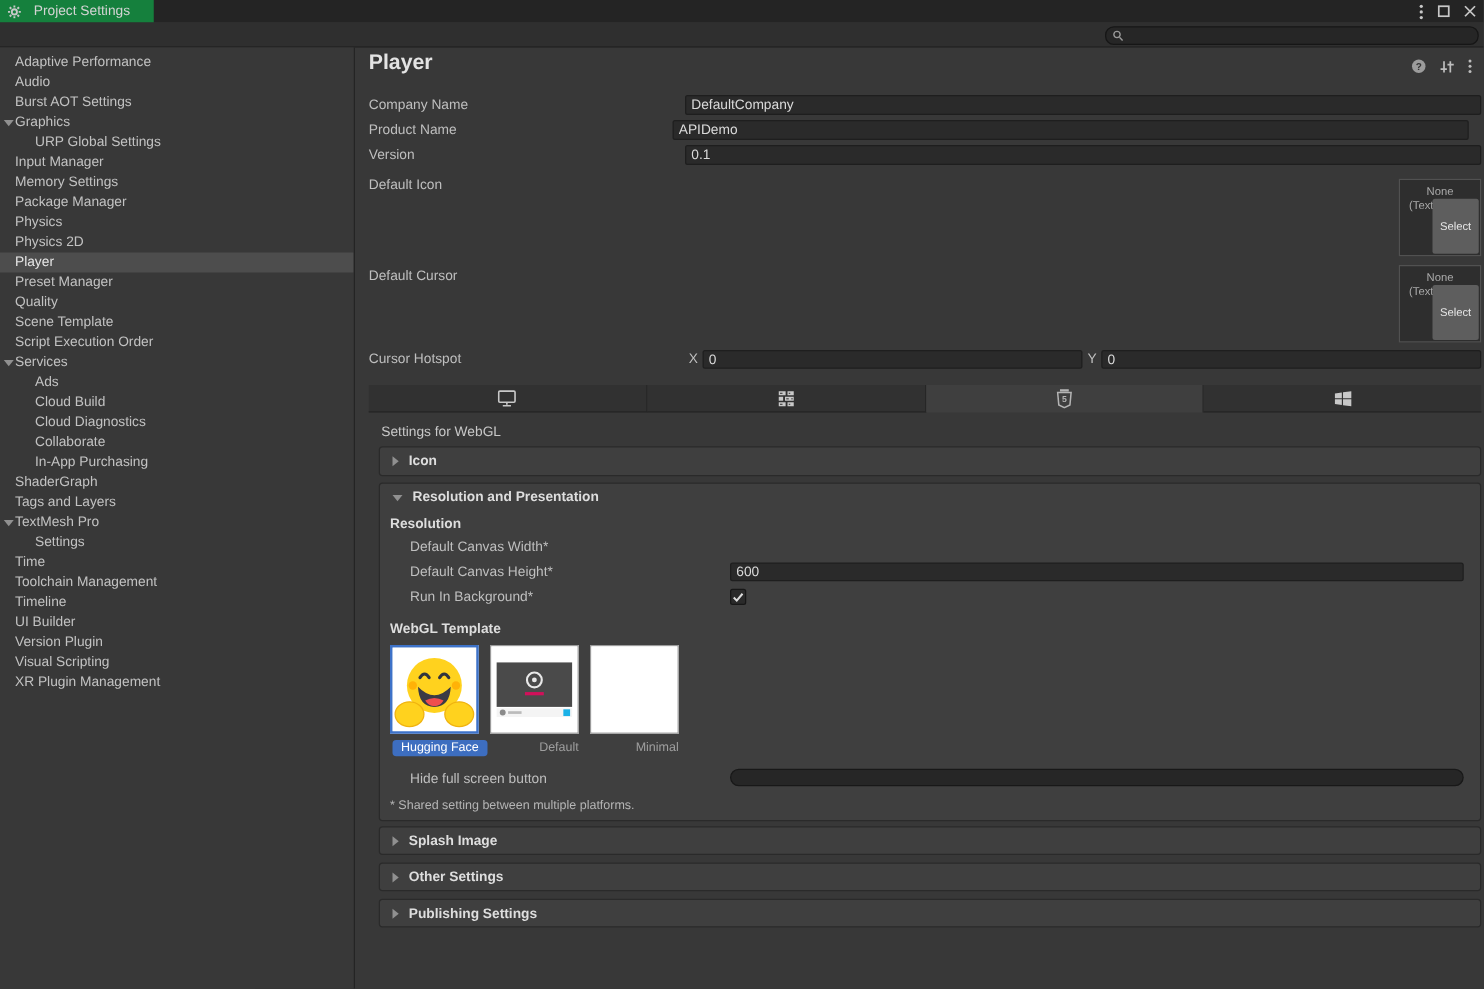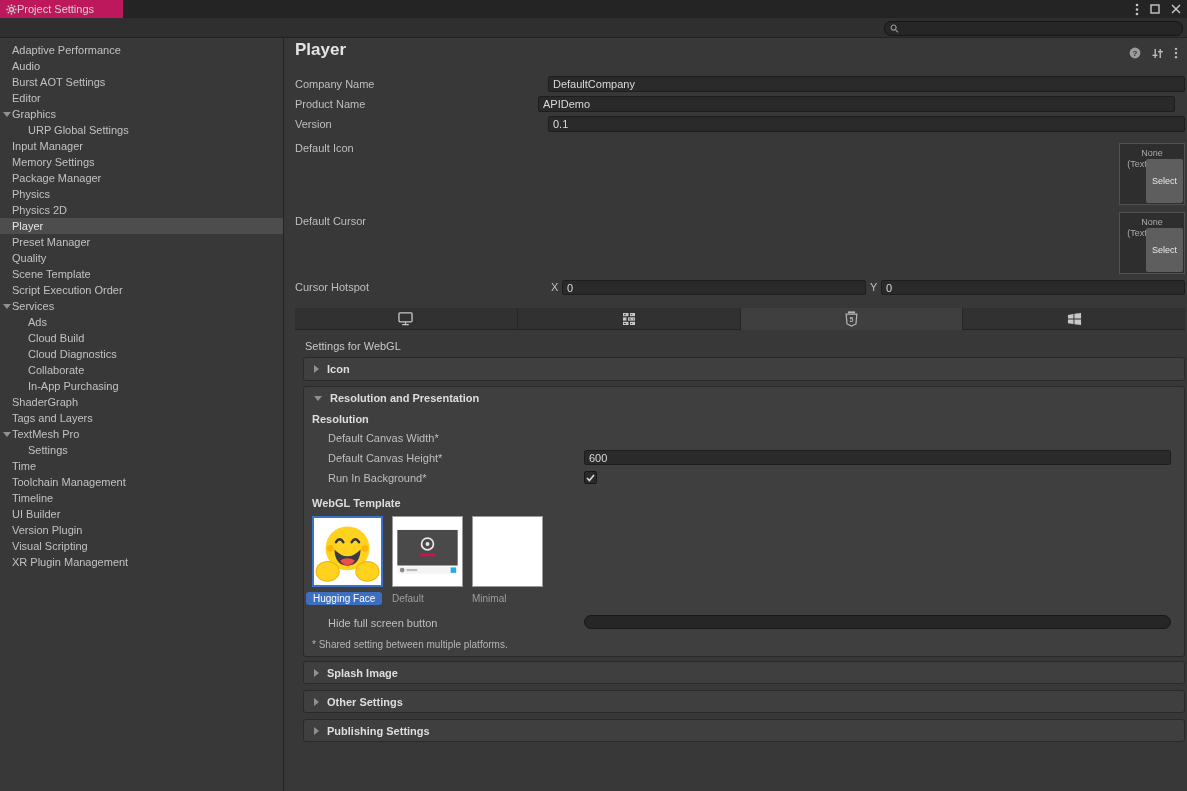--- a/index.html
+++ b/index.html
@@ -2,22 +2,22 @@
 <html><head>
 <meta charset="utf-8">
 <style>
   html,body { margin:0; padding:0; background:#383838; }
   .window { width:1187px; height:791px; position:relative; overflow:hidden;
             background:#383838; font-family:"Liberation Sans", sans-serif;
             -webkit-font-smoothing:antialiased; }
 
   
   .titlebar { position:absolute; top:0; left:0; right:0; height:18px; background:#242424; }
-  .tb-tab { position:absolute; left:0; top:0; width:123px; height:18px; background:#be185d;
-            display:flex; align-items:center; gap:0; padding-left:6px; box-sizing:border-box; }
+  .tb-tab { position:absolute; left:0; top:0; width:123px; height:18px; background:#15803d;
+            display:flex; align-items:center; gap:10px; padding-left:6px; box-sizing:border-box; }
   .tb-title { font-size:11px; color:#d4d4d4; white-space:nowrap; }
   .tb-controls { position:absolute; right:6px; top:0; height:18px; display:flex; align-items:center; gap:11px; }
 
   
   .toolbar { position:absolute; top:18px; left:0; right:0; height:20px; background:#2f2f2f;
              border-bottom:1px solid #232323; box-sizing:border-box; }
   .search { position:absolute; left:884px; top:3px; width:299px; height:15px; background:#262626;
             border:1px solid #161616; border-radius:7px; display:flex; align-items:center;
             padding-left:5px; box-sizing:border-box; }
   .search input { background:transparent; border:none; outline:none; color:#dddddd;
@@ -78,21 +78,21 @@
   .in-label { position:absolute; left:24px; font-size:11px; color:#bfbfbf; white-space:nowrap; }
 
   .checkbox { position:absolute; left:280px; top:84px; width:13px; height:13px; background:#2a2a2a;
               border:1px solid #171717; border-radius:2px; box-sizing:border-box;
               display:flex; align-items:center; justify-content:center; }
 
   .thumb { position:absolute; top:129px; width:71px; height:71px; background:#ffffff;
            border:1px solid #9a9a9a; box-sizing:border-box; overflow:hidden; }
   .thumb.selected { border:2px solid #3d72c8; }
   .thumb svg { display:block; width:100%; height:100%; }
-  .tmpl-label { position:absolute; top:206px; font-size:10px; color:#9e9e9e; text-align:left; }
+  .tmpl-label { position:absolute; top:206px; font-size:10px; color:#9e9e9e; text-align:right; }
   .tmpl-pill { background:#3d6ec0; color:#ffffff; border-radius:3px; padding:1px 7px; font-size:10px; }
 
   .pillfield { position:absolute; left:280px; top:228px; width:587px; height:14px; background:#262626;
                border:1px solid #181818; border-radius:7px; box-sizing:border-box; }
   .note { position:absolute; left:8px; top:252px; font-size:10px; color:#b5b5b5; }
 </style>
 </head>
 <body>
 
 <div class="window">
@@ -149,21 +149,20 @@
         </svg>
       </span>
       <input value="" style="">
     </div>
   </div>
 
   <div class="sidebar" id="sidebar">
       <div class="side-item"><span>Adaptive Performance</span></div>
       <div class="side-item"><span>Audio</span></div>
       <div class="side-item"><span>Burst AOT Settings</span></div>
-      <div class="side-item"><span>Editor</span></div>
       <div class="side-item"><span class="tri tri-down"></span><span>Graphics</span></div>
       <div class="side-item child"><span>URP Global Settings</span></div>
       <div class="side-item"><span>Input Manager</span></div>
       <div class="side-item"><span>Memory Settings</span></div>
       <div class="side-item"><span>Package Manager</span></div>
       <div class="side-item"><span>Physics</span></div>
       <div class="side-item"><span>Physics 2D</span></div>
       <div class="side-item selected"><span>Player</span></div>
       <div class="side-item"><span>Preset Manager</span></div>
       <div class="side-item"><span>Quality</span></div>

